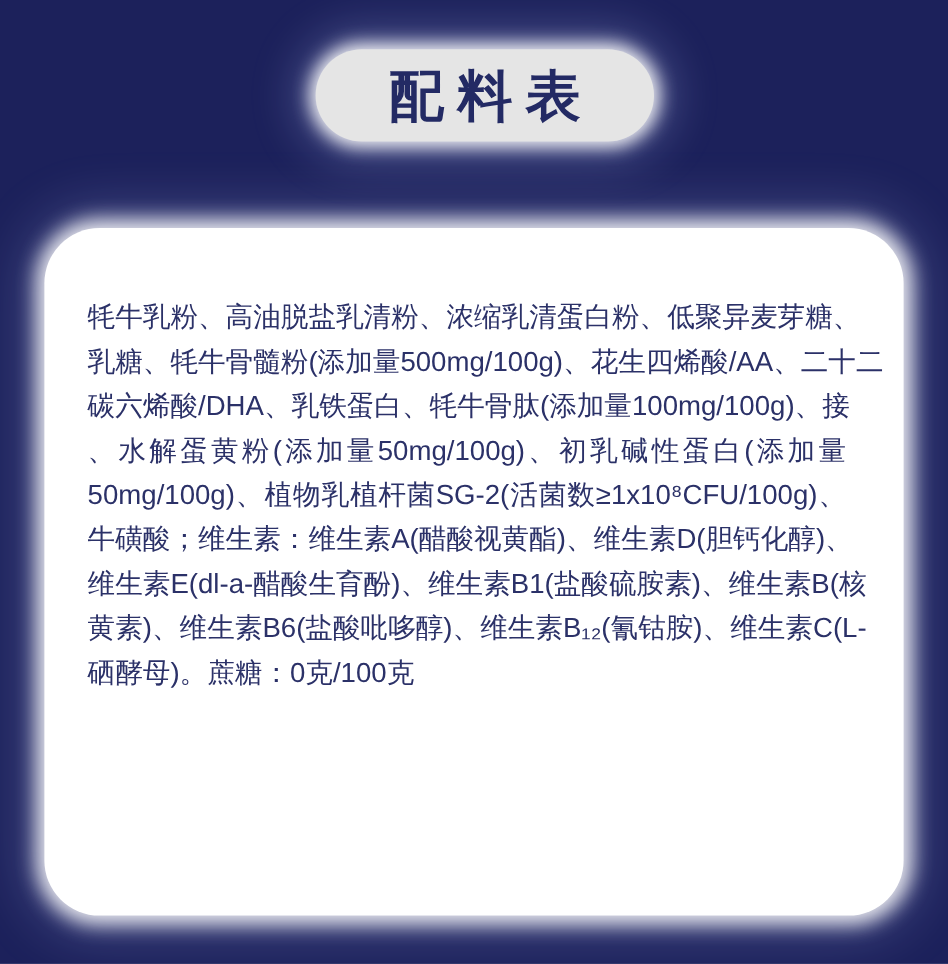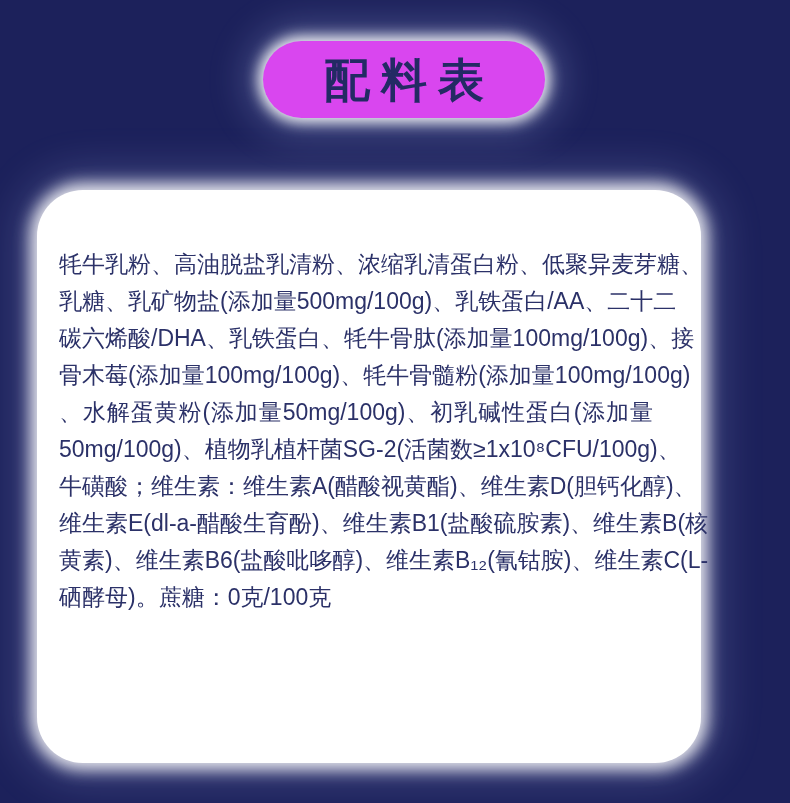--- a/index.html
+++ b/index.html
@@ -15,49 +15,49 @@
     background: #1c215b;
     overflow: hidden;
     margin: 0 auto;
   }
   .title-pill {
     position: absolute;
     left: 263px;
     top: 41px;
     width: 282px;
     height: 77px;
-    background: #d946ef;
+    background: #e5e5e5;
     border-radius: 40px;
     box-shadow: 0 0 14px 5px rgba(255,255,255,0.92),
                 0 0 38px 16px rgba(190,200,255,0.28);
     display: flex;
     align-items: center;
     justify-content: center;
   }
   .title-text {
     color: #232a64;
     font-size: 46px;
     font-weight: 700;
     letter-spacing: 11px;
     text-indent: 11px;
     line-height: 1;
     white-space: nowrap;
   }
   .ingredients-card {
     position: absolute;
     left: 37px;
     top: 190px;
-    width: 664px;
+    width: 716px;
     height: 573px;
     box-sizing: border-box;
     background: #ffffff;
     border-radius: 46px;
     box-shadow: 0 0 16px 7px rgba(255,255,255,0.88),
                 0 0 44px 18px rgba(190,200,255,0.22);
-    padding: 56px 48px 0 22px;
+    padding: 56px 48px 0 36px;
   }
   .ing-line {
     color: #2b3168;
     font-size: 23px;
     line-height: 37px;
     text-align: justify;
     text-align-last: justify;
     text-justify: inter-ideograph;
     white-space: nowrap;
     overflow: visible;
@@ -71,23 +71,22 @@
 <body>
 
 <div class="stage">
 
   <div class="title-pill">
     <span class="title-text">配料表</span>
   </div>
 
   <div class="ingredients-card">
     <div class="ing-line">牦牛乳粉、高油脱盐乳清粉、浓缩乳清蛋白粉、低聚异麦芽糖、</div>
-    <div class="ing-line">乳糖、乳矿物盐(添加量500mg/100g)、乳铁蛋白/AA、二十二</div>
+    <div class="ing-line">乳糖、牦牛骨髓粉(添加量500mg/100g)、花生四烯酸/AA、二十二</div>
     <div class="ing-line">碳六烯酸/DHA、乳铁蛋白、牦牛骨肽(添加量100mg/100g)、接</div>
-    <div class="ing-line">骨木莓(添加量100mg/100g)、牦牛骨髓粉(添加量100mg/100g)</div>
     <div class="ing-line">、水解蛋黄粉(添加量50mg/100g)、初乳碱性蛋白(添加量</div>
     <div class="ing-line">50mg/100g)、植物乳植杆菌SG-2(活菌数≥1x10⁸CFU/100g)、</div>
     <div class="ing-line">牛磺酸；维生素：维生素A(醋酸视黄酯)、维生素D(胆钙化醇)、</div>
     <div class="ing-line">维生素E(dl-a-醋酸生育酚)、维生素B1(盐酸硫胺素)、维生素B(核</div>
     <div class="ing-line">黄素)、维生素B6(盐酸吡哆醇)、维生素B₁₂(氰钴胺)、维生素C(L-</div>
     <div class="ing-line last">硒酵母)。蔗糖：0克/100克</div>
   </div>
 
 </div>
 

